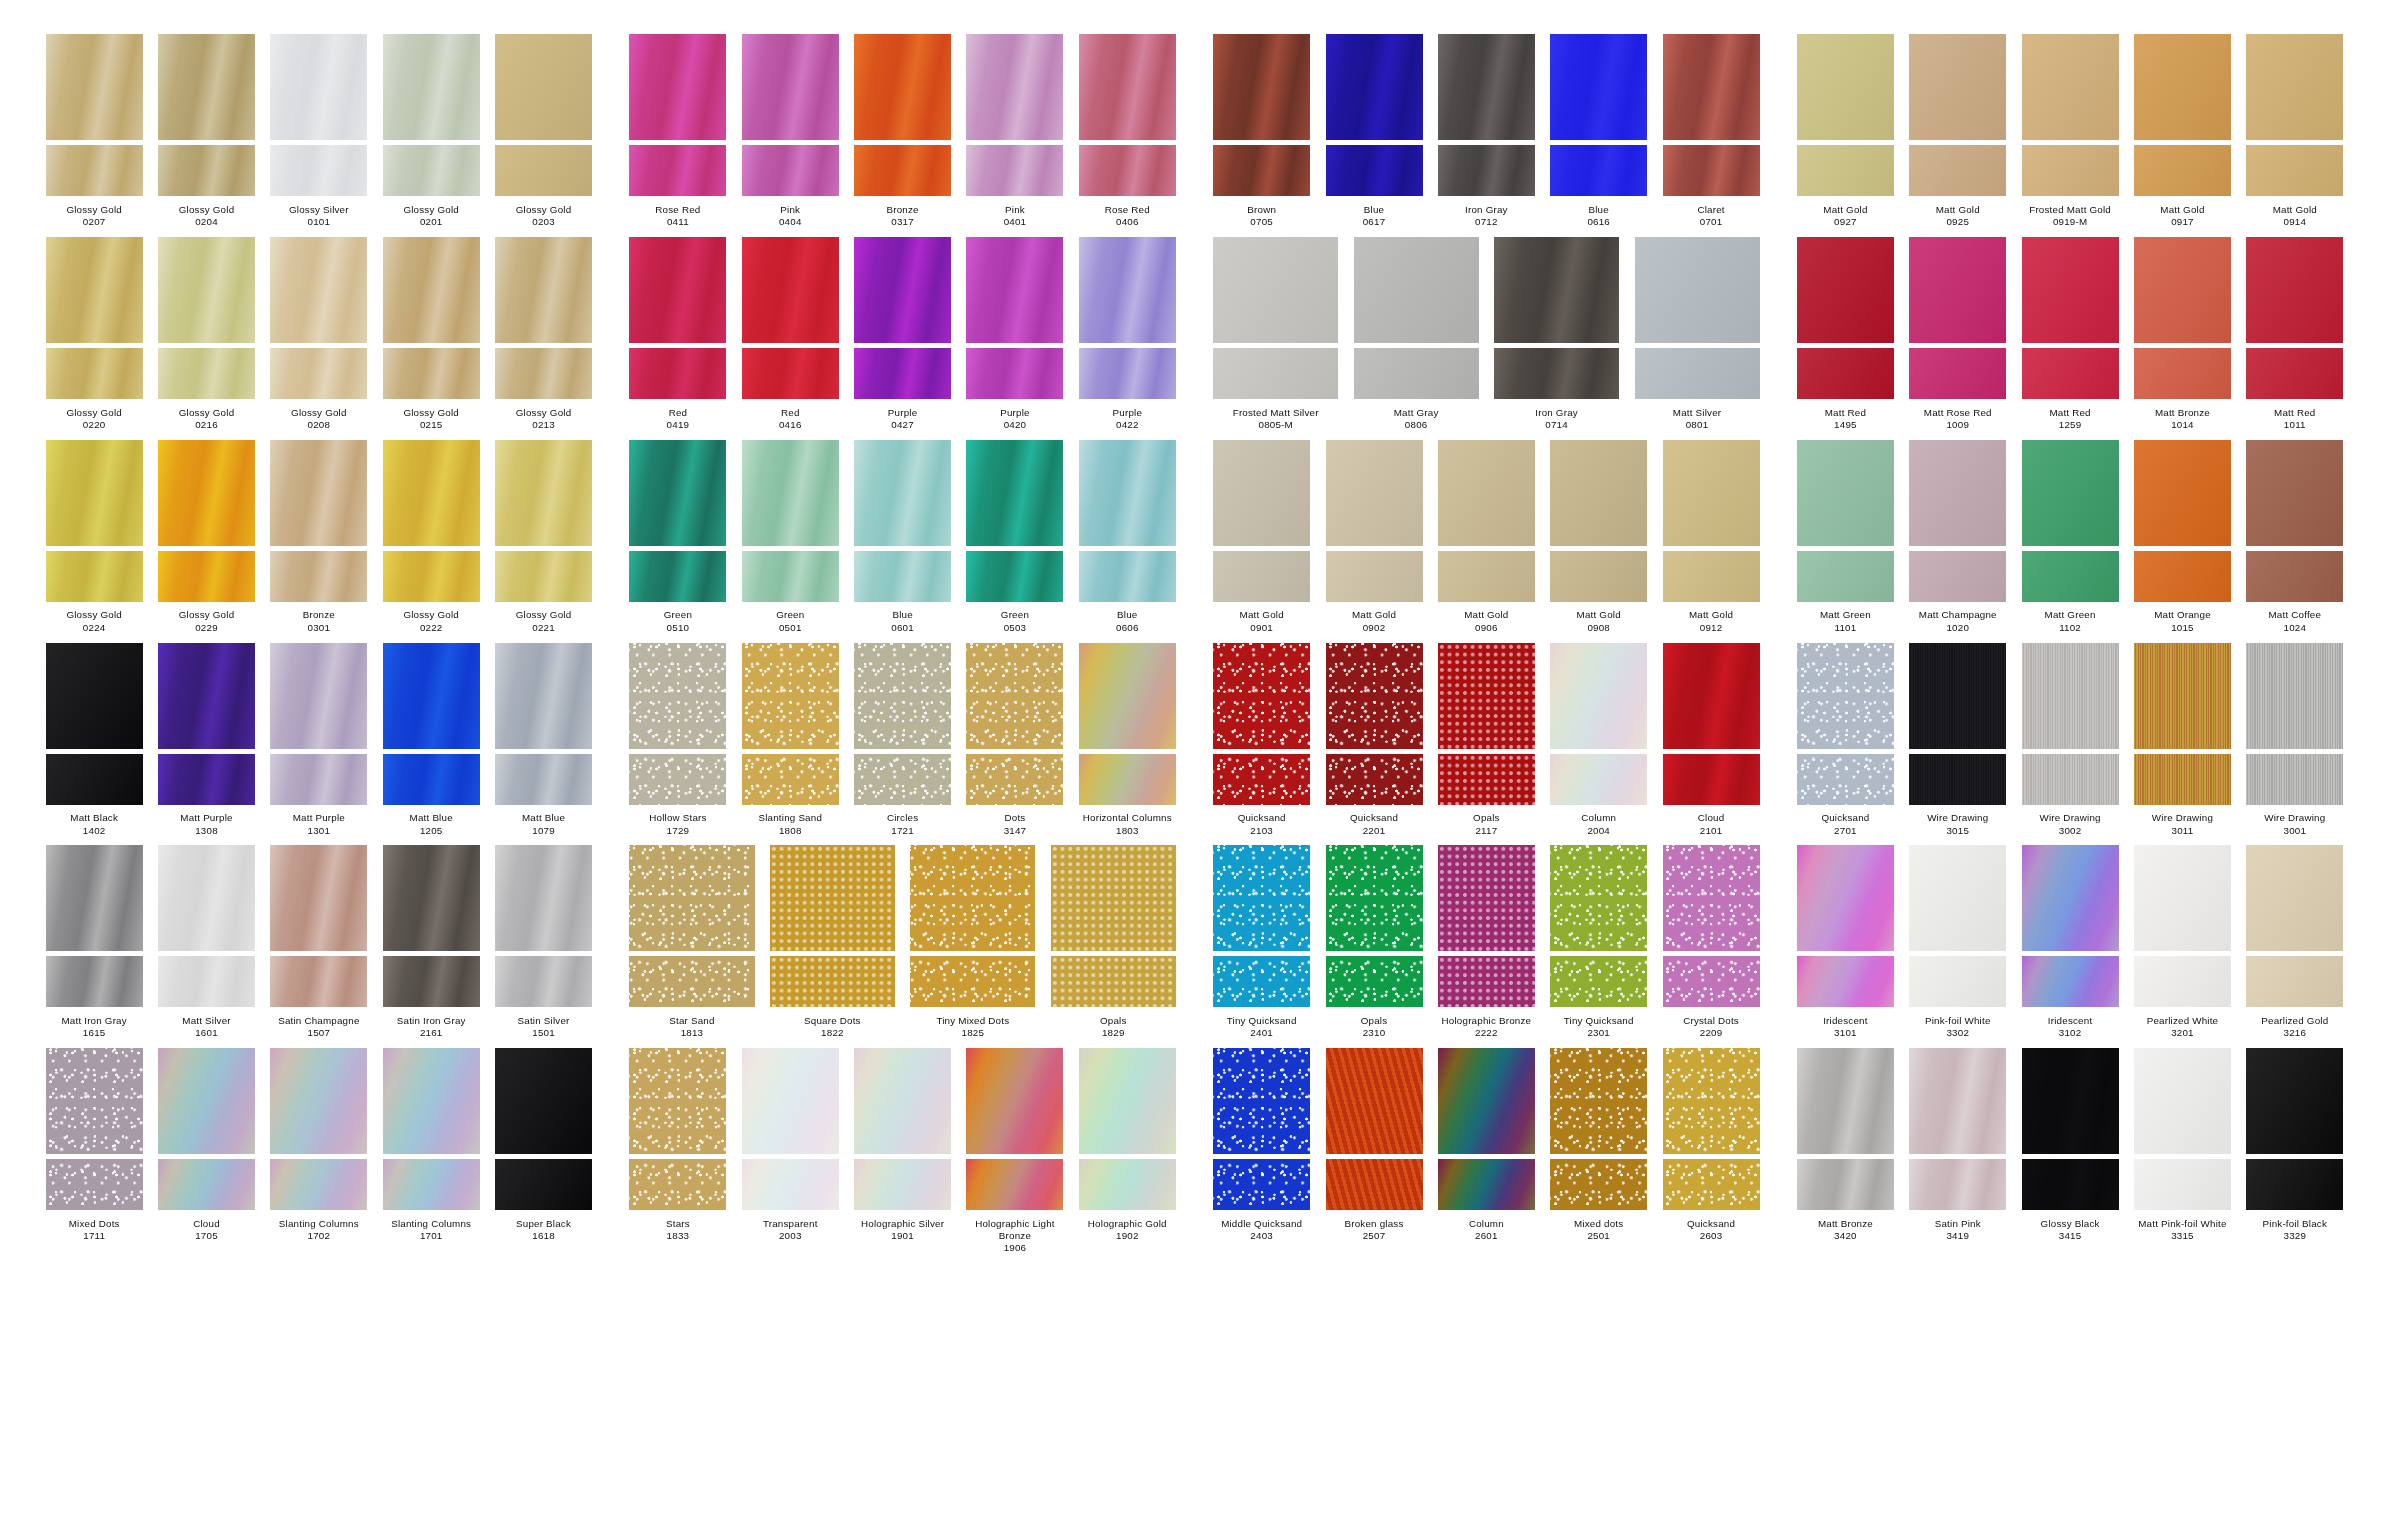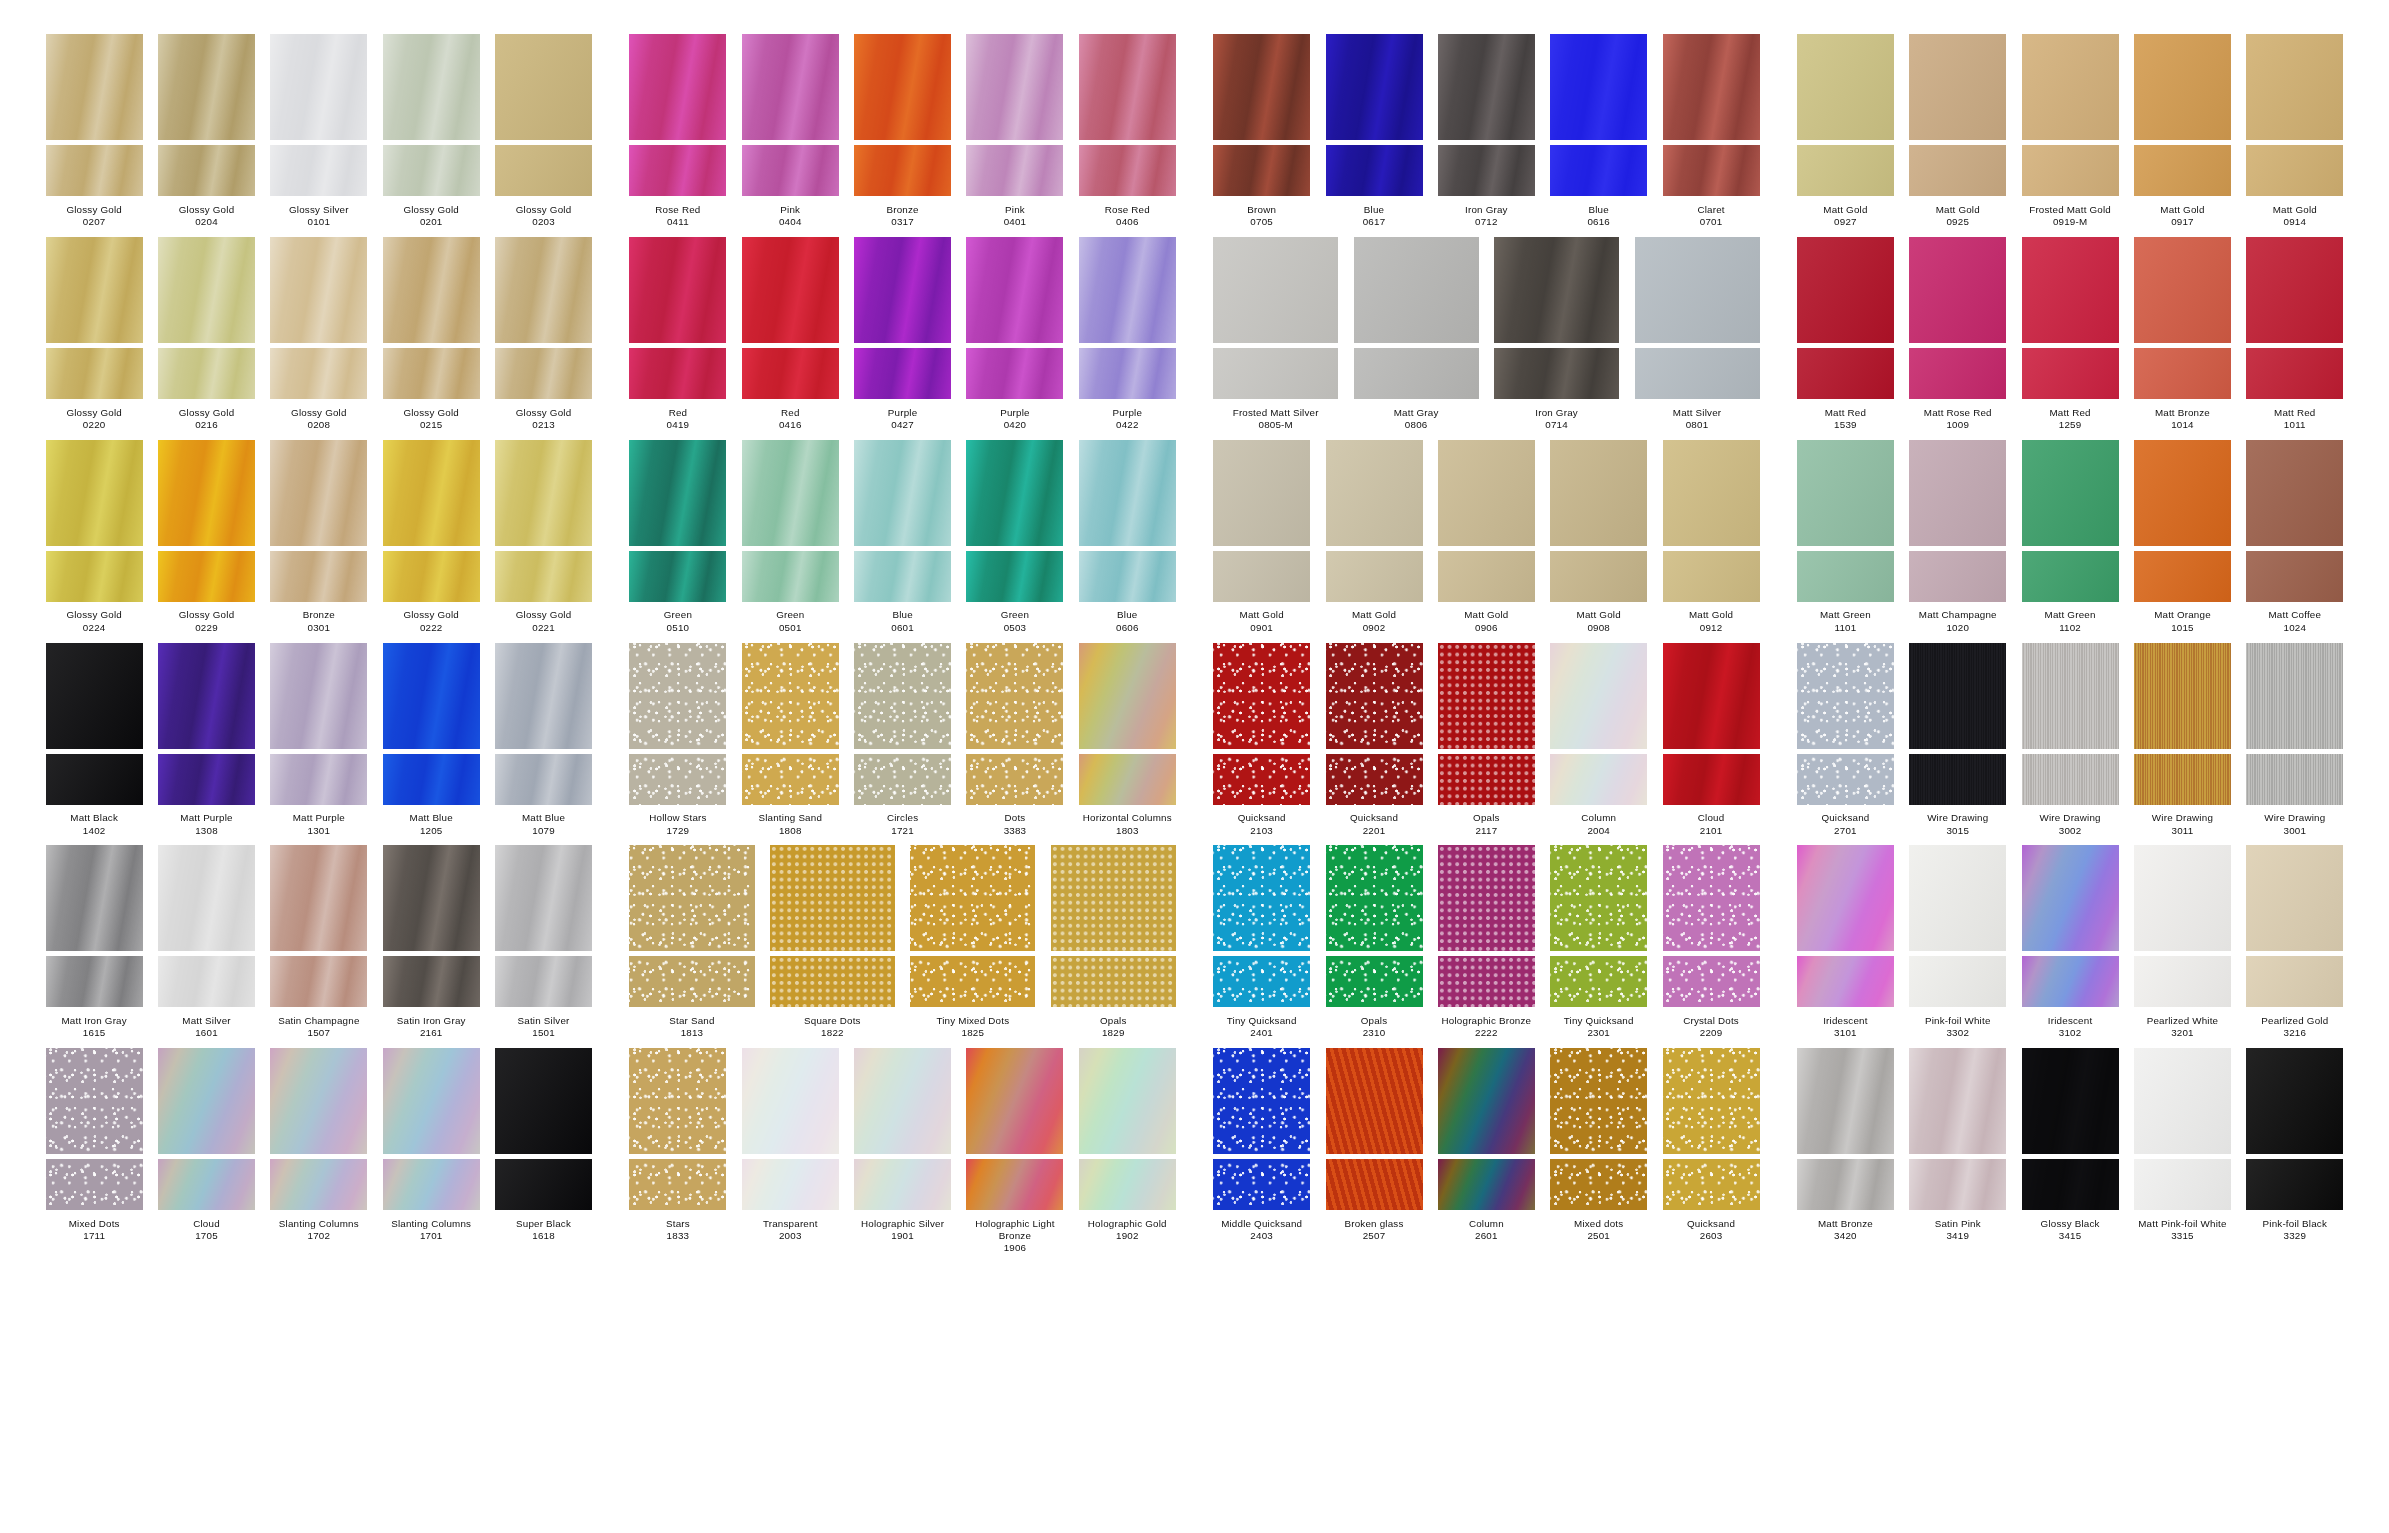--- a/index.html
+++ b/index.html
@@ -411,21 +411,21 @@
             <span class="code">0801</span>
           </div>
         </div>
       </div>
       <div class="group">
         <div class="cell">
           <div class="sw-tall flat" style="background: rgb(179, 18, 40);"></div>
           <div class="sw-wide flat" style="background: rgb(179, 18, 40);"></div>
           <div class="caption">
             <span class="nm">Matt Red</span>
-            <span class="code">1539</span>
+            <span class="code">1495</span>
           </div>
         </div>
         <div class="cell">
           <div class="sw-tall flat" style="background: rgb(198, 38, 107);"></div>
           <div class="sw-wide flat" style="background: rgb(198, 38, 107);"></div>
           <div class="caption">
             <span class="nm">Matt Rose Red</span>
             <span class="code">1009</span>
           </div>
         </div>
@@ -691,21 +691,21 @@
           <div class="caption">
             <span class="nm">Circles</span>
             <span class="code">1721</span>
           </div>
         </div>
         <div class="cell">
           <div class="sw-tall glitter" style="background: rgb(201, 167, 89);"></div>
           <div class="sw-wide glitter" style="background: rgb(201, 167, 89);"></div>
           <div class="caption">
             <span class="nm">Dots</span>
-            <span class="code">3383</span>
+            <span class="code">3147</span>
           </div>
         </div>
         <div class="cell">
           <div class="sw-tall holo" style="background: rgb(185, 154, 85);"></div>
           <div class="sw-wide holo" style="background: rgb(185, 154, 85);"></div>
           <div class="caption">
             <span class="nm">Horizontal Columns</span>
             <span class="code">1803</span>
           </div>
         </div>

